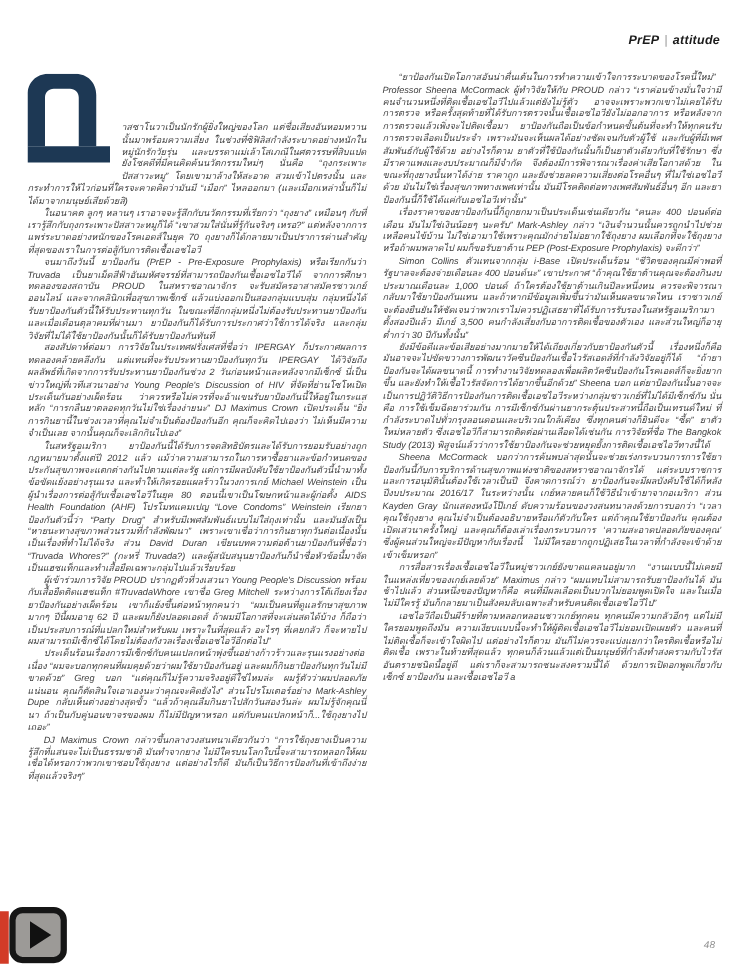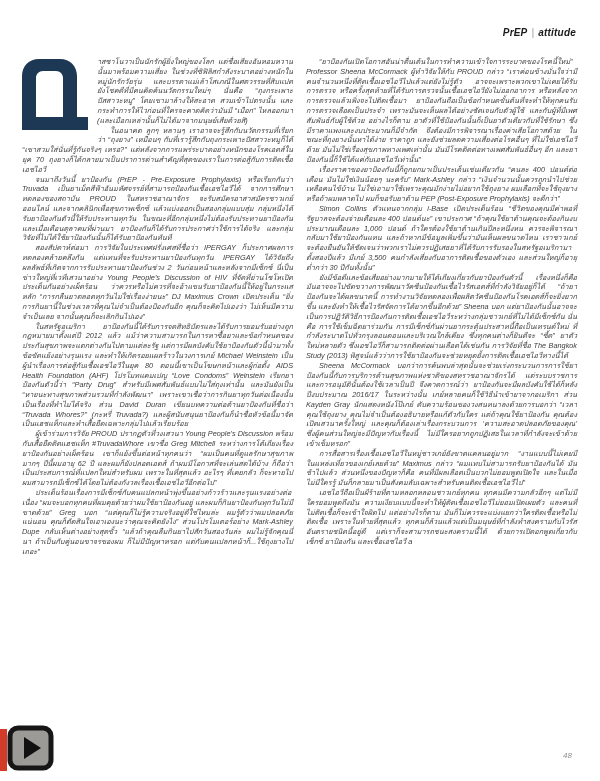--- a/index.html
+++ b/index.html
@@ -10,21 +10,21 @@
     box-shadow:0 0 4px rgba(0,0,0,.25);
     font-style:italic;
   }
   
   .header{position:absolute;top:27px;right:24px;font-size:10px;font-weight:bold;color:#1b1b1b;letter-spacing:.2px;}
   .header .div{color:#9a9a9a;font-weight:normal;padding:0 4px;}
   
   .columns{position:absolute;top:57px;left:22px;width:556px;display:flex;gap:13px;}
   .col{width:271px;text-align:justify;font-size:7.3px;line-height:9.8px;color:#3c3c3c;}
   .col p{margin:0;text-indent:13px;}
-  .col p.noindent{text-indent:0;}
+  .col p.noindent{text-indent:0;margin-top:40px;}
   
   .dropcap{float:left;width:66px;height:76px;margin:2px 9px 2px 0;}
   
   .red-strip{position:absolute;left:0;top:729px;width:7px;height:42px;background:#d23b27;}
   .play-btn{position:absolute;left:7px;top:725px;width:47px;height:46px;cursor:pointer;background:none;border:none;padding:0;}
   
   .page-num{position:absolute;top:751px;right:28px;font-size:8px;color:#8f8f8f;}
   .end-note{letter-spacing:0;}
 </style>
 </head>
@@ -46,20 +46,21 @@
           <rect fill="#1d3854" x="0" y="58" width="66" height="13"></rect>
         </svg>
       </div>
       <p class="noindent">าสซาโนวาเป็นนักรักผู้ยิ่งใหญ่ของโลก แต่ชื่อเสียงอันหอมหวานนั้นมาพร้อมความเสี่ยง ในช่วงที่ซิฟิลิสกำลังระบาดอย่างหนักในหมู่นักรักวัยรุ่น และบรรดาแม่เล้าโสเภณีในศตวรรษที่สิบแปด ยังโชคดีที่มีคนคิดค้นนวัตกรรมใหม่ๆ นั่นคือ “ถุงกระเพาะปัสสาวะหมู” โดยเขามาล้างให้สะอาด สวมเข้าไปตรงนั้น และกระทำการให้ไวก่อนที่ใครจะคาดคิดว่ามันมี “เมือก” ไหลออกมา (และเมือกเหล่านั้นก็ไม่ได้มาจากมนุษย์เสียด้วยสิ)</p>
       <p>ในอนาคต ลูกๆ หลานๆ เราอาจจะรู้สึกกับนวัตกรรมที่เรียกว่า “ถุงยาง” เหมือนๆ กับที่เรารู้สึกกับถุงกระเพาะปัสสาวะหมูก็ได้ “เขาสวมใส่นั่นที่รู้กันจริงๆ เหรอ?” แต่หลังจากการแพร่ระบาดอย่างหนักของโรคเอดส์ในยุค 70 ถุงยางก็ได้กลายมาเป็นปราการด่านสำคัญที่สุดของเราในการต่อสู้กับการติดเชื้อเอชไอวี</p>
       <p>จนมาถึงวันนี้ ยาป้องกัน (PrEP - Pre-Exposure Prophylaxis) หรือเรียกกันว่า Truvada เป็นยาเม็ดสีฟ้าอันมหัศจรรย์ที่สามารถป้องกันเชื้อเอชไอวีได้ จากการศึกษาทดลองของสถาบัน PROUD ในสหราชอาณาจักร จะรับสมัครอาสาสมัครชาวเกย์ออนไลน์ และจากคลินิกเพื่อสุขภาพเซ็กซ์ แล้วแบ่งออกเป็นสองกลุ่มแบบสุ่ม กลุ่มหนึ่งได้รับยาป้องกันตัวนี้ให้รับประทานทุกวัน ในขณะที่อีกกลุ่มหนึ่งไม่ต้องรับประทานยาป้องกัน และเมื่อเดือนตุลาคมที่ผ่านมา ยาป้องกันก็ได้รับการประกาศว่าใช้การได้จริง และกลุ่มวิจัยที่ไม่ได้ใช้ยาป้องกันนั้นก็ได้รับยาป้องกันทันที</p>
       <p>สองสัปดาห์ต่อมา การวิจัยในประเทศฝรั่งเศสที่ชื่อว่า IPERGAY ก็ประกาศผลการทดลองคล้ายคลึงกัน แต่แทนที่จะรับประทานยาป้องกันทุกวัน IPERGAY ได้วิจัยถึงผลลัพธ์ที่เกิดจากการรับประทานยาป้องกันช่วง 2 วันก่อนหน้าและหลังจากมีเซ็กซ์ นี่เป็นข่าวใหญ่ที่เวทีเสวนาอย่าง Young People's Discussion of HIV ที่จัดที่ย่านโซโหเปิดประเด็นกันอย่างเผ็ดร้อน ว่าควรหรือไม่ควรที่จะอ้าแขนรับยาป้องกันนี้ให้อยู่ในกระแสหลัก “การกลืนยาตลอดทุกวันไม่ใช่เรื่องง่ายนะ” DJ Maximus Crown เปิดประเด็น “ยิ่งการกินยานี้ในช่วงเวลาที่คุณไม่จำเป็นต้องป้องกันอีก คุณก็จะคิดไปเองว่า ไม่เห็นมีความจำเป็นเลย จากนั้นคุณก็จะเลิกกินไปเอง”</p>
       <p>ในสหรัฐอเมริกา ยาป้องกันนี้ได้รับการจดสิทธิบัตรและได้รับการยอมรับอย่างถูกกฎหมายมาตั้งแต่ปี 2012 แล้ว แม้ว่าความสามารถในการหาซื้อยาและข้อกำหนดของประกันสุขภาพจะแตกต่างกันไปตามแต่ละรัฐ แต่การมีผลบังคับใช้ยาป้องกันตัวนี้นำมาทั้งข้อขัดแย้งอย่างรุนแรง และทำให้เกิดรอยแผลร้าวในวงการเกย์ Michael Weinstein เป็นผู้นำเรื่องการต่อสู้กับเชื้อเอชไอวีในยุค 80 ตอนนี้เขาเป็นโฆษกหน้าและผู้ก่อตั้ง AIDS Health Foundation (AHF) โปรโมทแคมเปญ “Love Condoms” Weinstein เรียกยาป้องกันตัวนี้ว่า “Party Drug” สำหรับมีเพศสัมพันธ์แบบไม่ใส่ถุงเท่านั้น และมันยังเป็น “หายนะทางสุขภาพส่วนรวมที่กำลังพัฒนา” เพราะเขาเชื่อว่าการกินยาทุกวันต่อเนื่องนั้นเป็นเรื่องที่ทำไม่ได้จริง ส่วน David Duran เขียนบทความต่อต้านยาป้องกันที่ชื่อว่า “Truvada Whores?” (กะหรี่ Truvada?) และผู้สนับสนุนยาป้องกันก็นำชื่อหัวข้อนี้มาจัดเป็นแฮชแท็กและทำเสื้อยืดเฉพาะกลุ่มไปแล้วเรียบร้อย</p>
       <p>ผู้เข้าร่วมการวิจัย PROUD ปรากฏตัวที่วงเสวนา Young People's Discussion พร้อมกับเสื้อยืดติดแฮชแท็ก #TruvadaWhore เขาชื่อ Greg Mitchell ระหว่างการโต้เถียงเรื่องยาป้องกันอย่างเผ็ดร้อน เขาก็แย้งขึ้นต่อหน้าทุกคนว่า “ผมเป็นคนที่ดูแลรักษาสุขภาพมากๆ ปีนี้ผมอายุ 62 ปี และผมก็ยังปลอดเอดส์ ถ้าผมมีโอกาสที่จะเล่นสดได้บ้าง ก็ถือว่าเป็นประสบการณ์ที่แปลกใหม่สำหรับผม เพราะในที่สุดแล้ว อะไรๆ ที่เคยกลัว ก็จะหายไป ผมสามารถมีเซ็กซ์ได้โดยไม่ต้องกังวลเรื่องเชื้อเอชไอวีอีกต่อไป”</p>
       <p>ประเด็นร้อนเรื่องการมีเซ็กซ์กับคนแปลกหน้าพุ่งขึ้นอย่างก้าวร้าวและรุนแรงอย่างต่อเนื่อง “ผมจะบอกทุกคนที่ผมคุยด้วยว่าผมใช้ยาป้องกันอยู่ และผมก็กินยาป้องกันทุกวันไม่มีขาดด้วย” Greg บอก “แต่คุณก็ไม่รู้ความจริงอยู่ดีใช่ไหมล่ะ ผมรู้ตัวว่าผมปลอดภัยแน่นอน คุณก็ตัดสินใจเอาเองนะว่าคุณจะคิดยังไง” ส่วนโปรโมเตอร์อย่าง Mark-Ashley Dupe กลับเห็นต่างอย่างสุดขั้ว “แล้วถ้าคุณลืมกินยาไปสักวันสองวันล่ะ ผมไม่รู้จักคุณนี่นา ถ้าเป็นกับคู่นอนขาจรของผม ก็ไม่มีปัญหาหรอก แต่กับคนแปลกหน้าก็...ใช้ถุงยางไปเถอะ”</p>
+      <p>DJ Maximus Crown กล่าวขึ้นกลางวงสนทนาเดียวกันว่า “การใช้ถุงยางเป็นความรู้สึกที่แสนจะไม่เป็นธรรมชาติ มันทำจากยาง ไม่มีใครบนโลกใบนี้จะสามารถหลอกให้ผมเชื่อได้หรอกว่าพวกเขาชอบใช้ถุงยาง แต่อย่างไรก็ดี มันก็เป็นวิธีการป้องกันที่เข้าถึงง่ายที่สุดแล้วจริงๆ”</p>
     </div>
 
     <div class="col">
       <p>“ยาป้องกันเปิดโอกาสอันน่าตื่นเต้นในการทำความเข้าใจการระบาดของโรคนี้ใหม่” Professor Sheena McCormack ผู้ทำวิจัยให้กับ PROUD กล่าว “เราค่อนข้างมั่นใจว่ามีคนจำนวนหนึ่งที่ติดเชื้อเอชไอวีไปแล้วแต่ยังไม่รู้ตัว อาจจะเพราะพวกเขาไม่เคยได้รับการตรวจ หรือครั้งสุดท้ายที่ได้รับการตรวจนั้นเชื้อเอชไอวียังไม่ออกอาการ หรือหลังจากการตรวจแล้วเพิ่งจะไปติดเชื้อมา ยาป้องกันถือเป็นข้อกำหนดขั้นต้นที่จะทำให้ทุกคนรับการตรวจเลือดเป็นประจำ เพราะมันจะเห็นผลได้อย่างชัดเจนกับตัวผู้ใช้ และกับผู้ที่มีเพศสัมพันธ์กับผู้ใช้ด้วย อย่างไรก็ตาม ยาตัวที่ใช้ป้องกันนั้นก็เป็นยาตัวเดียวกับที่ใช้รักษา ซึ่งมีราคาแพงและงบประมาณก็มีจำกัด จึงต้องมีการพิจารณาเรื่องค่าเสียโอกาสด้วย ในขณะที่ถุงยางนั้นหาได้ง่าย ราคาถูก และยังช่วยลดความเสี่ยงต่อโรคอื่นๆ ที่ไม่ใช่เอชไอวีด้วย มันไม่ใช่เรื่องสุขภาพทางเพศเท่านั้น มันมีโรคติดต่อทางเพศสัมพันธ์อื่นๆ อีก และยาป้องกันนี้ก็ใช้ได้แค่กับเอชไอวีเท่านั้น”</p>
       <p>เรื่องราคาของยาป้องกันนี้ก็ถูกยกมาเป็นประเด็นเช่นเดียวกัน “คนละ 400 ปอนด์ต่อเดือน มันไม่ใช่เงินน้อยๆ นะครับ” Mark-Ashley กล่าว “เงินจำนวนนั้นควรถูกนำไปช่วยเหลือคนไข้บ้าน ไม่ใช่เอามาใช้เพราะคุณมักง่ายไม่อยากใช้ถุงยาง ผมเลือกที่จะใช้ถุงยาง หรือถ้าผมพลาดไป ผมก็ขอรับยาต้าน PEP (Post-Exposure Prophylaxis) จะดีกว่า”</p>
       <p>Simon Collins ตัวแทนจากกลุ่ม i-Base เปิดประเด็นร้อน “ชีวิตของคุณมีค่าพอที่รัฐบาลจะต้องจ่ายเดือนละ 400 ปอนด์นะ” เขาประกาศ “ถ้าคุณใช้ยาต้านคุณจะต้องกินงบประมาณเดือนละ 1,000 ปอนด์ ถ้าใครต้องใช้ยาต้านเกินปีละหนึ่งหน ควรจะพิจารณากลับมาใช้ยาป้องกันแทน และถ้าหากมีข้อมูลเพิ่มขึ้นว่ามันเห็นผลขนาดไหน เราชาวเกย์จะต้องยืนยันให้ชัดเจนว่าพวกเราไม่ควรปฏิเสธยาที่ได้รับการรับรองในสหรัฐอเมริกามาตั้งสองปีแล้ว มีเกย์ 3,500 คนกำลังเสี่ยงกับอาการติดเชื้อของตัวเอง และส่วนใหญ่ก็อายุต่ำกว่า 30 ปีกันทั้งนั้น”</p>
       <p>ยังมีข้อดีและข้อเสียอย่างมากมายให้ได้เถียงเกี่ยวกับยาป้องกันตัวนี้ เรื่องหนึ่งก็คือ มันอาจจะไปขัดขวางการพัฒนาวัคซีนป้องกันเชื้อไวรัสเอดส์ที่กำลังวิจัยอยู่ก็ได้ “ถ้ายาป้องกันจะได้ผลขนาดนี้ การทำงานวิจัยทดลองเพื่อผลิตวัคซีนป้องกันโรคเอดส์ก็จะยิ่งยากขึ้น และยังทำให้เชื้อไวรัสจัดการได้ยากขึ้นอีกด้วย” Sheena บอก แต่ยาป้องกันนั้นอาจจะเป็นการปฏิวัติวิธีการป้องกันการติดเชื้อเอชไอวีระหว่างกลุ่มชาวเกย์ที่ไม่ได้มีเซ็กซ์กัน นั่นคือ การใช้เข็มฉีดยาร่วมกัน การมีเซ็กซ์กันผ่านยากระตุ้นประสาทนี้ถือเป็นเทรนด์ใหม่ ที่กำลังระบาดไปทั่วกรุงลอนดอนและบริเวณใกล้เคียง ซึ่งทุกคนต่างก็ยินดีจะ “ซี้ด” ยาตัวใหม่หลายตัว ซึ่งเอชไอวีก็สามารถติดต่อผ่านเลือดได้เช่นกัน การวิจัยที่ชื่อ The Bangkok Study (2013) พิสูจน์แล้วว่าการใช้ยาป้องกันจะช่วยหยุดยั้งการติดเชื้อเอชไอวีทางนี้ได้</p>
       <p>Sheena McCormack บอกว่าการค้นพบล่าสุดนั้นจะช่วยเร่งกระบวนการการใช้ยาป้องกันนี้กับการบริการด้านสุขภาพแห่งชาติของสหราชอาณาจักรได้ แต่ระบบราชการและการอนุมัตินั้นต้องใช้เวลาเป็นปี จึงคาดการณ์ว่า ยาป้องกันจะมีผลบังคับใช้ได้ก็หลังปีงบประมาณ 2016/17 ในระหว่างนั้น เกย์หลายคนก็ใช้วิธีนำเข้ายาจากอเมริกา ส่วน Kayden Gray นักแสดงหนังโป๊เกย์ ดับความร้อนของวงสนทนาลงด้วยการบอกว่า “เวลาคุณใช้ถุงยาง คุณไม่จำเป็นต้องอธิบายหรือแก้ตัวกับใคร แต่ถ้าคุณใช้ยาป้องกัน คุณต้องเปิดเสวนาครั้งใหญ่ และคุณก็ต้องเล่าเรื่องกระบวนการ ‘ความสะอาดปลอดภัยของคุณ’ ซึ่งผู้คนส่วนใหญ่จะมีปัญหากับเรื่องนี้ ไม่มีใครอยากถูกปฏิเสธในเวลาที่กำลังจะเข้าด้ายเข้าเข็มหรอก”</p>
       <p>การสื่อสารเรื่องเชื้อเอชไอวีในหมู่ชาวเกย์ยังขาดแคลนอยู่มาก “งานแบบนี้ไม่เคยมีในแหล่งเที่ยวของเกย์เลยด้วย” Maximus กล่าว “ผมแทบไม่สามารถรับยาป้องกันได้ มันช้าไปแล้ว ส่วนหนึ่งของปัญหาก็คือ คนที่มีผลเลือดเป็นบวกไม่ยอมพูดเปิดใจ และในเมื่อไม่มีใครรู้ มันก็กลายมาเป็นสังคมลับเฉพาะสำหรับคนติดเชื้อเอชไอวีไป”</p>
       <p class="end-note">เอชไอวีถือเป็นผีร้ายที่ตามหลอกหลอนชาวเกย์ทุกคน ทุกคนมีความกลัวอีกๆ แต่ไม่มีใครยอมพูดถึงมัน ความเงียบแบบนี้จะทำให้ผู้ติดเชื้อเอชไอวีไม่ยอมเปิดเผยตัว และคนที่ไม่ติดเชื้อก็จะเข้าใจผิดไป แต่อย่างไรก็ตาม มันก็ไม่ควรจะแบ่งแยกว่าใครติดเชื้อหรือไม่ติดเชื้อ เพราะในท้ายที่สุดแล้ว ทุกคนก็ล้วนแล้วแต่เป็นมนุษย์ที่กำลังทำสงครามกับไวรัสอันตรายชนิดนี้อยู่ดี แต่เราก็จะสามารถชนะสงครามนี้ได้ ด้วยการเปิดอกพูดเกี่ยวกับเซ็กซ์ ยาป้องกัน และเชื้อเอชไอวี a</p>

